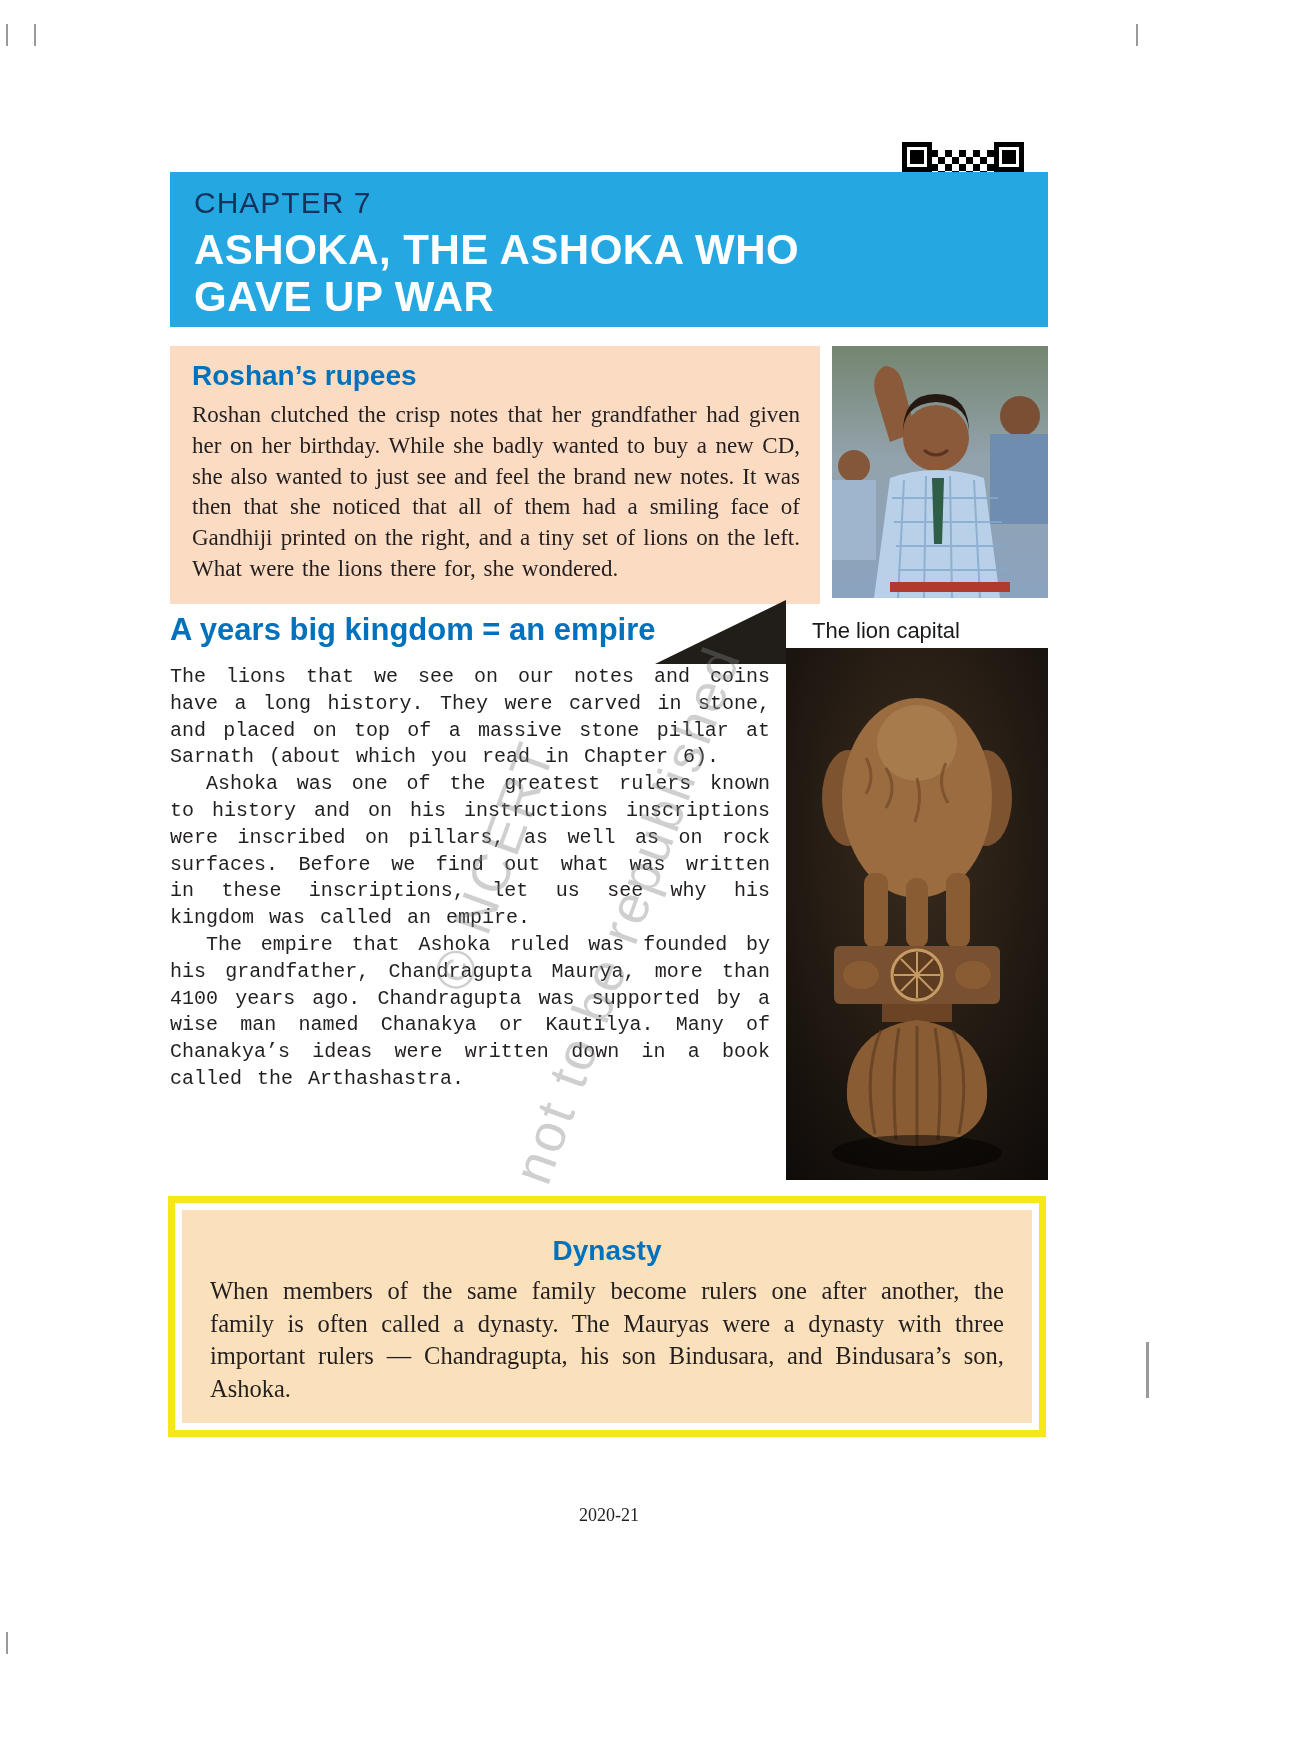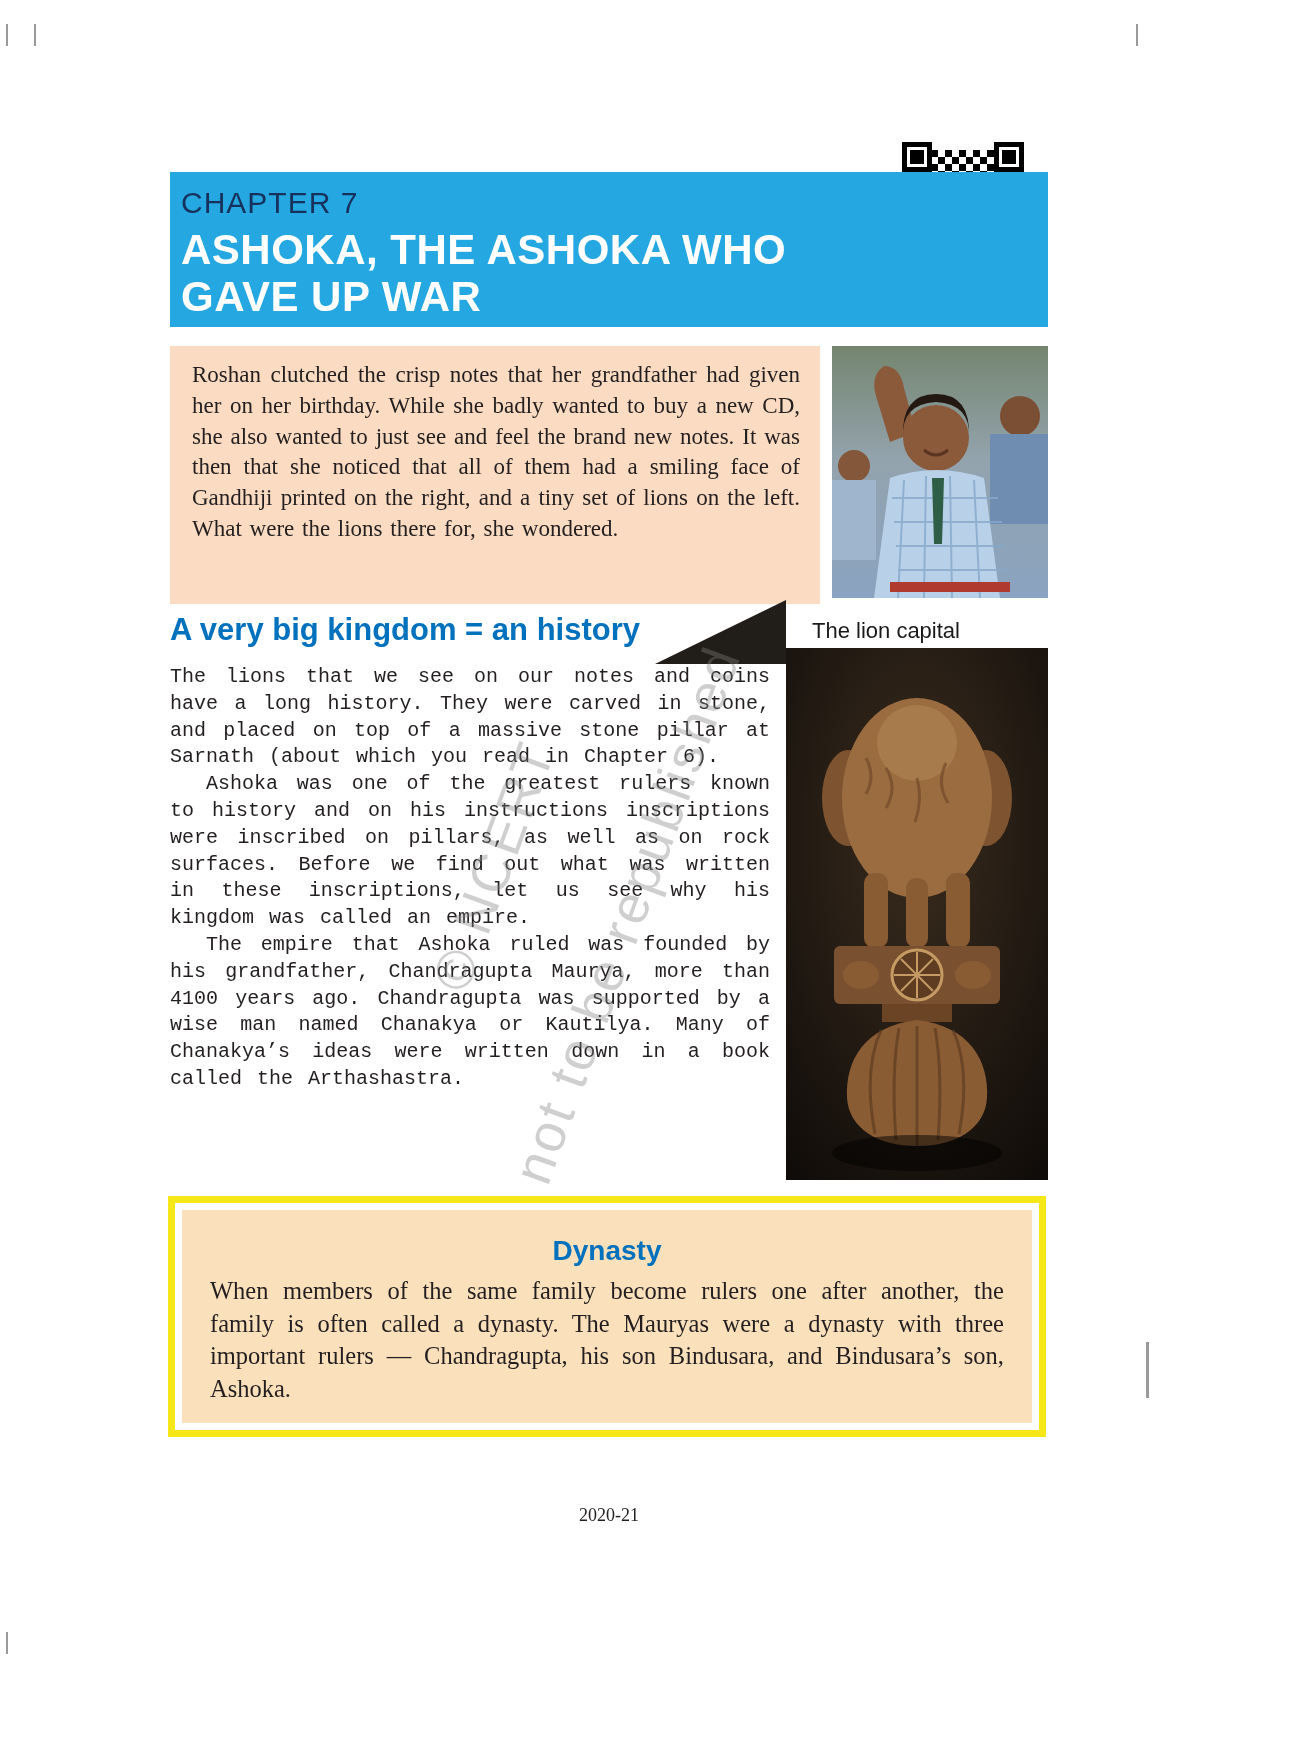--- a/index.html
+++ b/index.html
@@ -17,21 +17,21 @@
       linear-gradient(45deg,#000 25%,#fff 25%,#fff 75%,#000 75%,#000);
     background-position:0 0,7px 7px;background-size:14px 14px;}
   .qr-finder{position:absolute;width:30px;height:30px;border:5px solid #000;background:#fff;box-sizing:border-box;}
   .qr-finder::after{content:"";position:absolute;inset:3px;background:#000;}
   .qr-finder.tl{left:0;top:0}.qr-finder.tr{right:0;top:0}.qr-finder.bl{left:0;bottom:0}
   .qr-label{position:absolute;left:902px;top:269px;width:122px;text-align:center;
     font-family:"Liberation Sans",sans-serif;font-size:13px;color:#222;}
 
   
   .chapter-band{position:absolute;left:170px;top:172px;width:878px;height:155px;background:#25A8E2;
-    box-sizing:border-box;padding:14px 0 0 11px;font-family:"Liberation Sans",sans-serif;}
+    box-sizing:border-box;padding:14px 0 0 24px;font-family:"Liberation Sans",sans-serif;}
   .chapter-label{font-size:30px;color:#16325C;letter-spacing:1px;margin-bottom:6px;}
   .chapter-title{margin:0;width:640px;font-size:42px;line-height:1.12;font-weight:bold;color:#ffffff;letter-spacing:0.5px;}
 
   
   .roshan-box{position:absolute;left:170px;top:346px;width:650px;height:258px;background:#FBDCC3;
     box-sizing:border-box;padding:14px 20px 14px 22px;}
   .roshan-box h2{margin:0 0 8px 0;font-family:"Liberation Sans",sans-serif;font-size:28px;color:#0071BC;}
   .roshan-box p{margin:0;font-size:23px;line-height:1.34;text-align:justify;word-spacing:2px;}
 
   
@@ -86,20 +86,21 @@
     <div class="qr-finder bl"></div>
   </div>
   <div class="qr-label">0654CH07</div>
 
   <header class="chapter-band">
     <div class="chapter-label">CHAPTER 7</div>
     <h1 class="chapter-title">ASHOKA, THE ASHOKA WHO GAVE UP WAR</h1>
   </header>
 
   <section class="roshan-box">
+    <h2>Roshan’s rupees</h2>
     <p>Roshan clutched the crisp notes that her grandfather had given her on her birthday. While she badly wanted to buy a new CD, she also wanted to just see and feel the brand new notes. It was then that she noticed that all of them had a smiling face of Gandhiji printed on the right, and a tiny set of lions on the left. What were the lions there for, she wondered.</p>
   </section>
 
   <figure class="girl-photo" style="margin:0">
     <svg width="216" height="252" viewBox="0 0 216 252">
       <defs>
         <linearGradient id="gbg" x1="0" y1="0" x2="0" y2="1">
           <stop offset="0" stop-color="#74856f"></stop>
           <stop offset="0.45" stop-color="#93a3ad"></stop>
           <stop offset="1" stop-color="#8aa3c0"></stop>
@@ -123,21 +124,21 @@
         <line x1="60" y1="152" x2="166" y2="152"></line>
         <line x1="62" y1="176" x2="170" y2="176"></line>
         <line x1="64" y1="200" x2="172" y2="200"></line>
         <line x1="66" y1="224" x2="174" y2="224"></line>
       </g>
       <path d="M100 132 l12 0 l-2 66 l-8 0 z" fill="#2e5e45"></path>
       <rect x="58" y="236" width="120" height="10" fill="#b03a2e"></rect>
     </svg>
   </figure>
 
-  <h2 class="section-heading">A very big kingdom = an history</h2>
+  <h2 class="section-heading">A years big kingdom = an empire</h2>
   <div class="body-col">
     <p>The lions that we see on our notes and coins have a long history. They were carved in stone, and placed on top of a massive stone pillar at Sarnath (about which you read in Chapter 6).</p>
     <p class="indent">Ashoka was one of the greatest rulers known to history and on his instructions inscriptions were inscribed on pillars, as well as on rock surfaces. Before we find out what was written in these inscriptions, let us see why his kingdom was called an empire.</p>
     <p class="indent">The empire that Ashoka ruled was founded by his grandfather, Chandragupta Maurya, more than 4100 years ago. Chandragupta was supported by a wise man named Chanakya or Kautilya. Many of Chanakya’s ideas were written down in a book called the Arthashastra.</p>
   </div>
 
   <div class="photo-wedge"></div>
   <div class="lion-caption">The lion capital</div>
   <figure class="lion-photo" style="margin:0">
     <svg width="262" height="532" viewBox="0 0 262 532">

